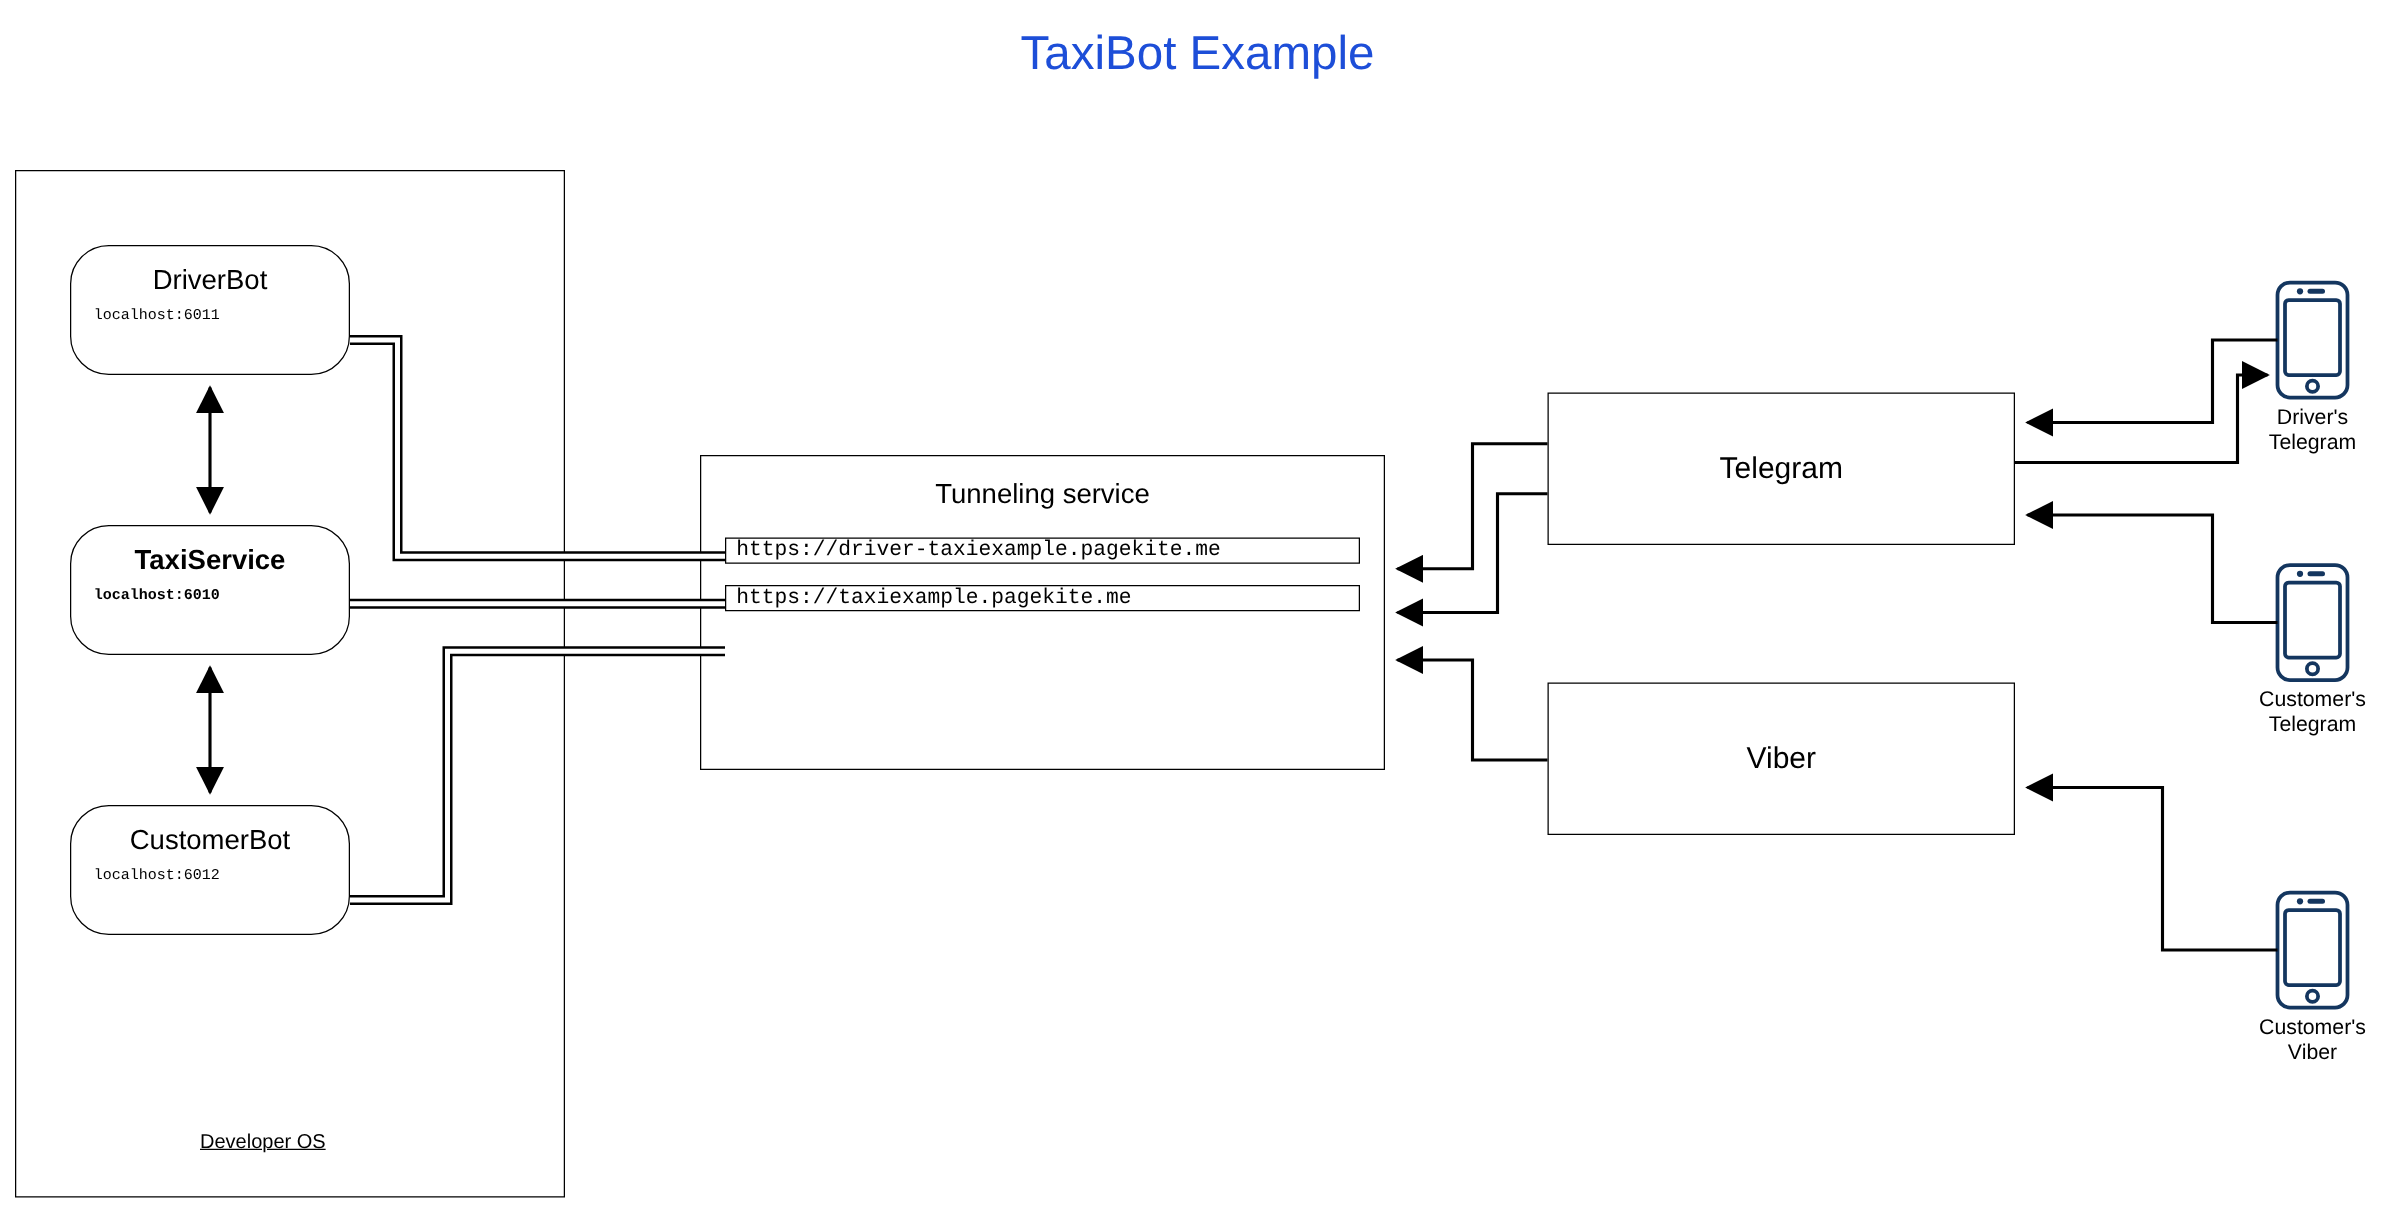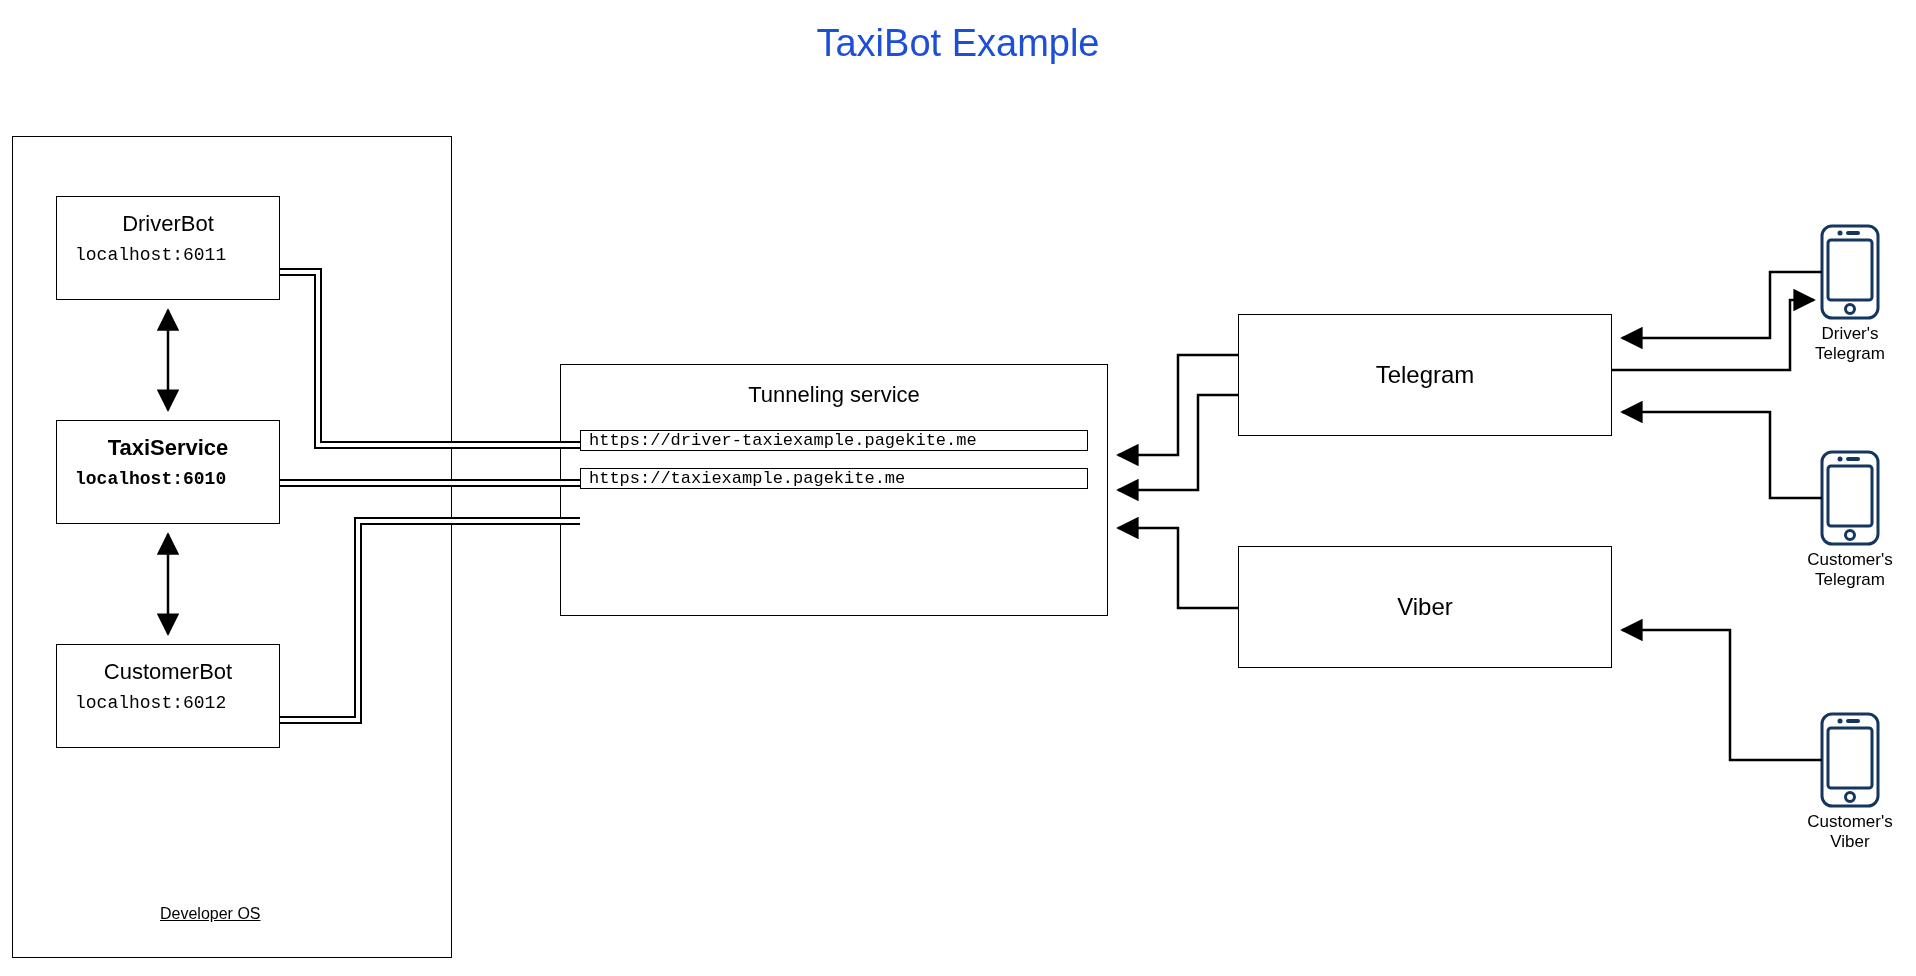--- a/index.html
+++ b/index.html
@@ -27,28 +27,29 @@
     font-weight: 400;
   }
   .box {
     position: absolute;
     border: 1.5px solid #000;
     background: #fff;
     box-sizing: border-box;
   }
   .small-box {
     padding: 14px 18px 30px 18px;
+    border-radius: 31px;
   }
   .small-box .name {
     font-size: 22px;
     text-align: center;
   }
   .small-box .sub {
     font-family: "Consolas", "Courier New", monospace;
-    font-size: 18px;
+    font-size: 12px;
     margin-top: 8px;
     text-align: left;
   }
   .dev-label {
     position: absolute;
     font-size: 16px;
     text-decoration: underline;
   }
   .tunnel-title {
     position: absolute;

